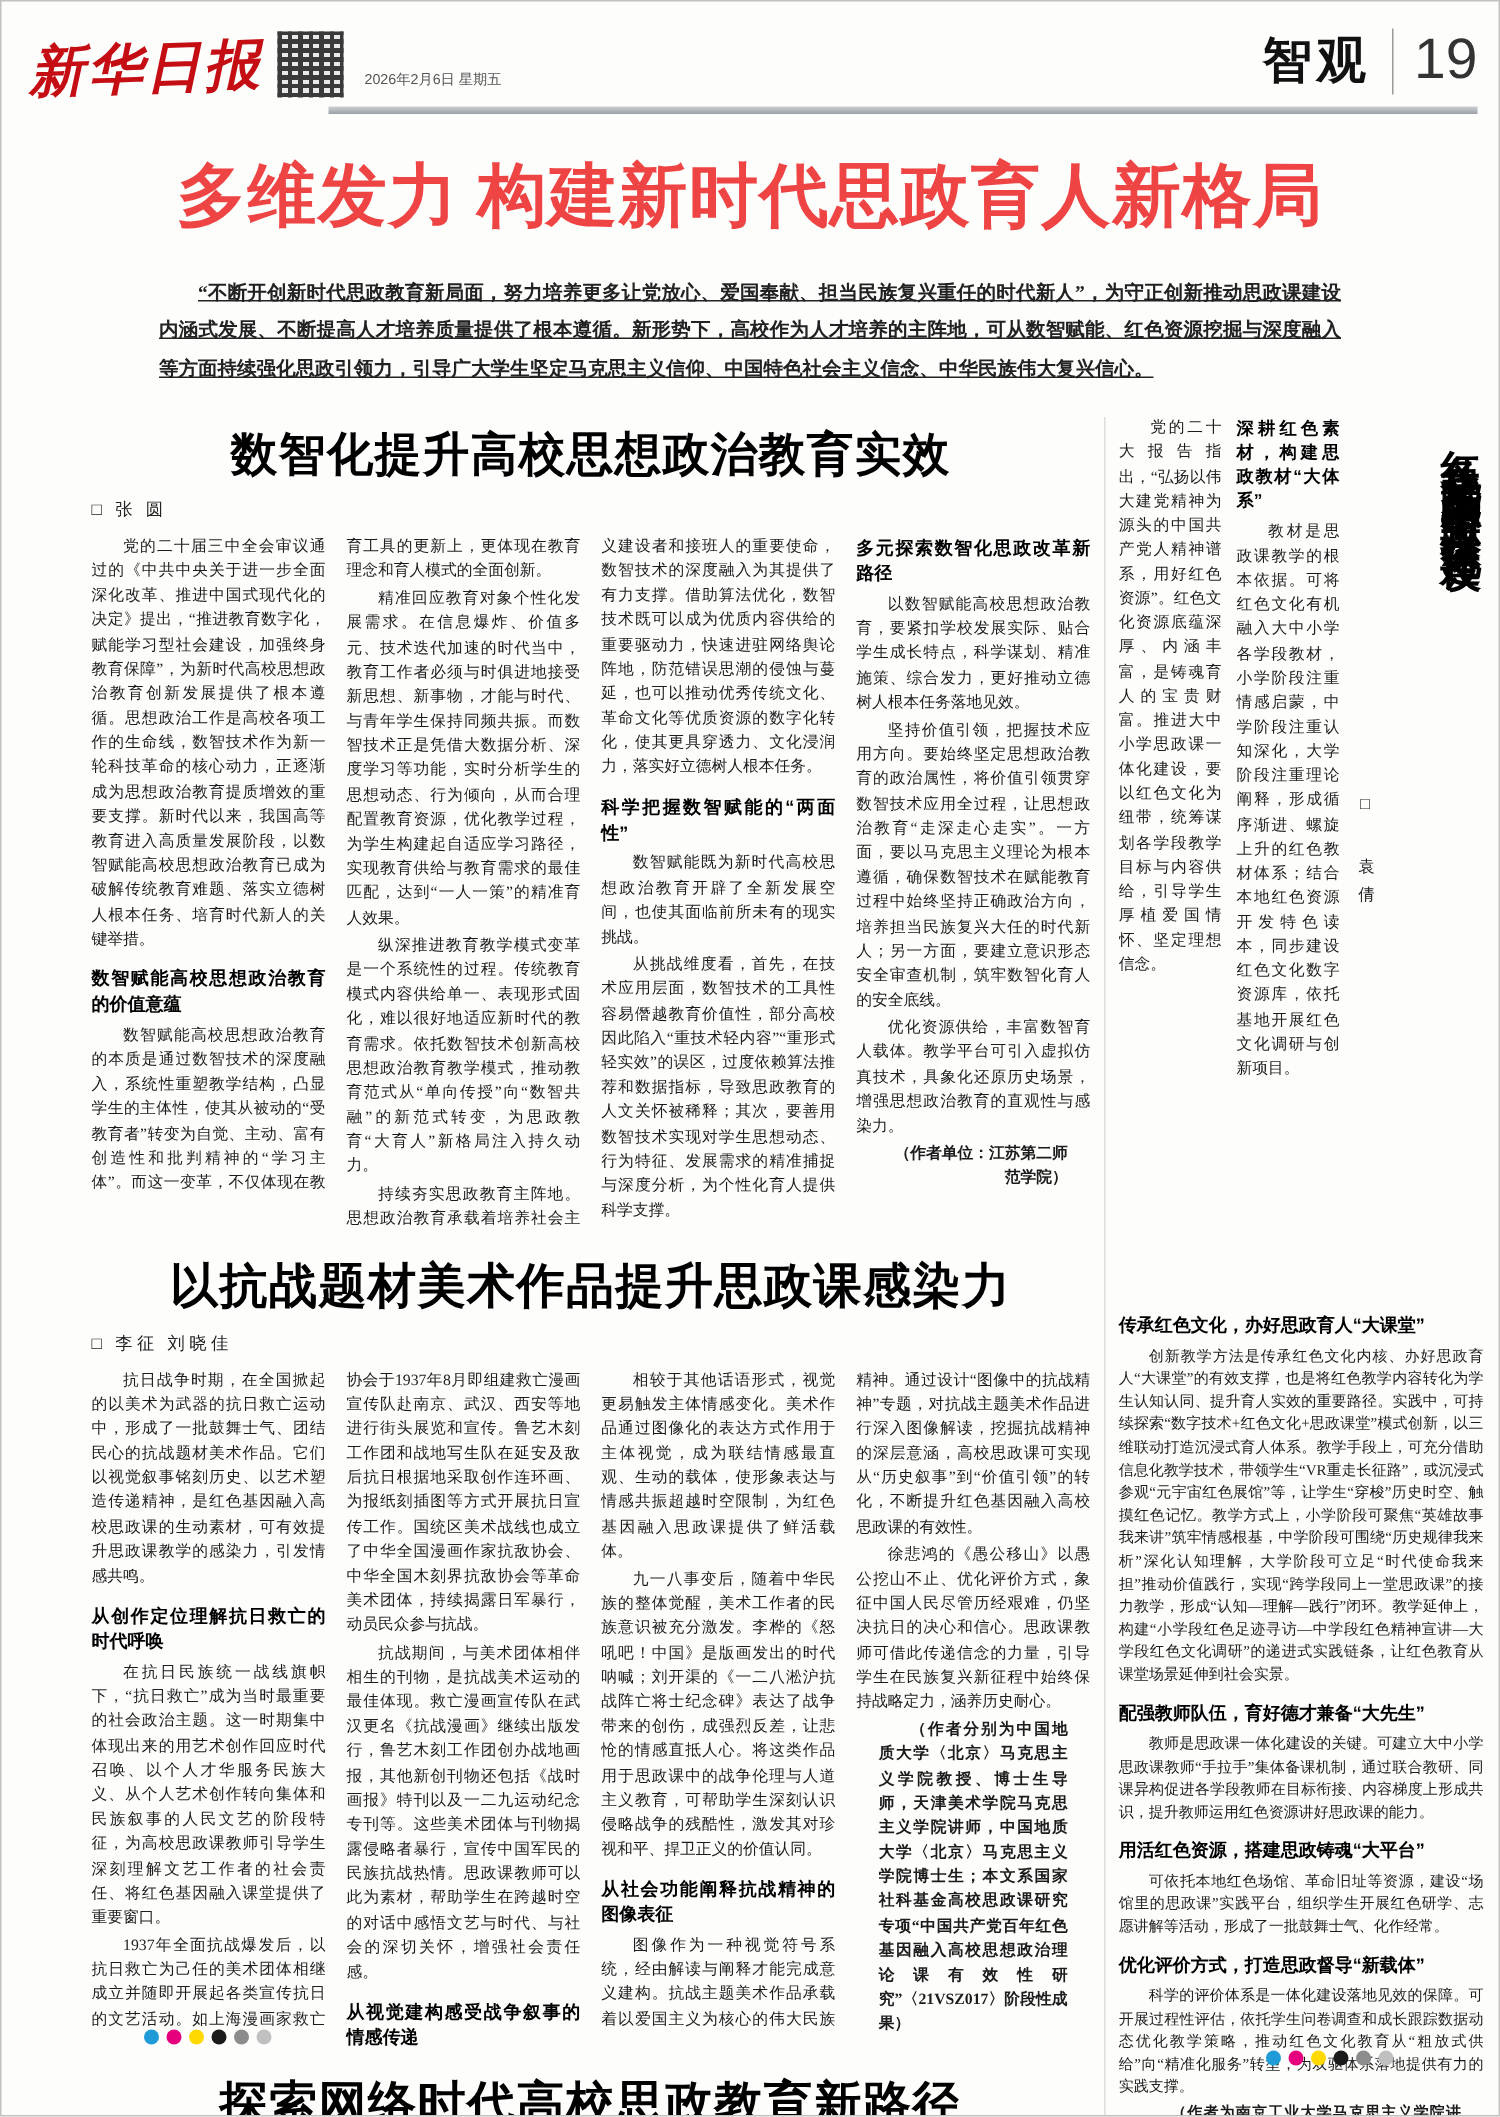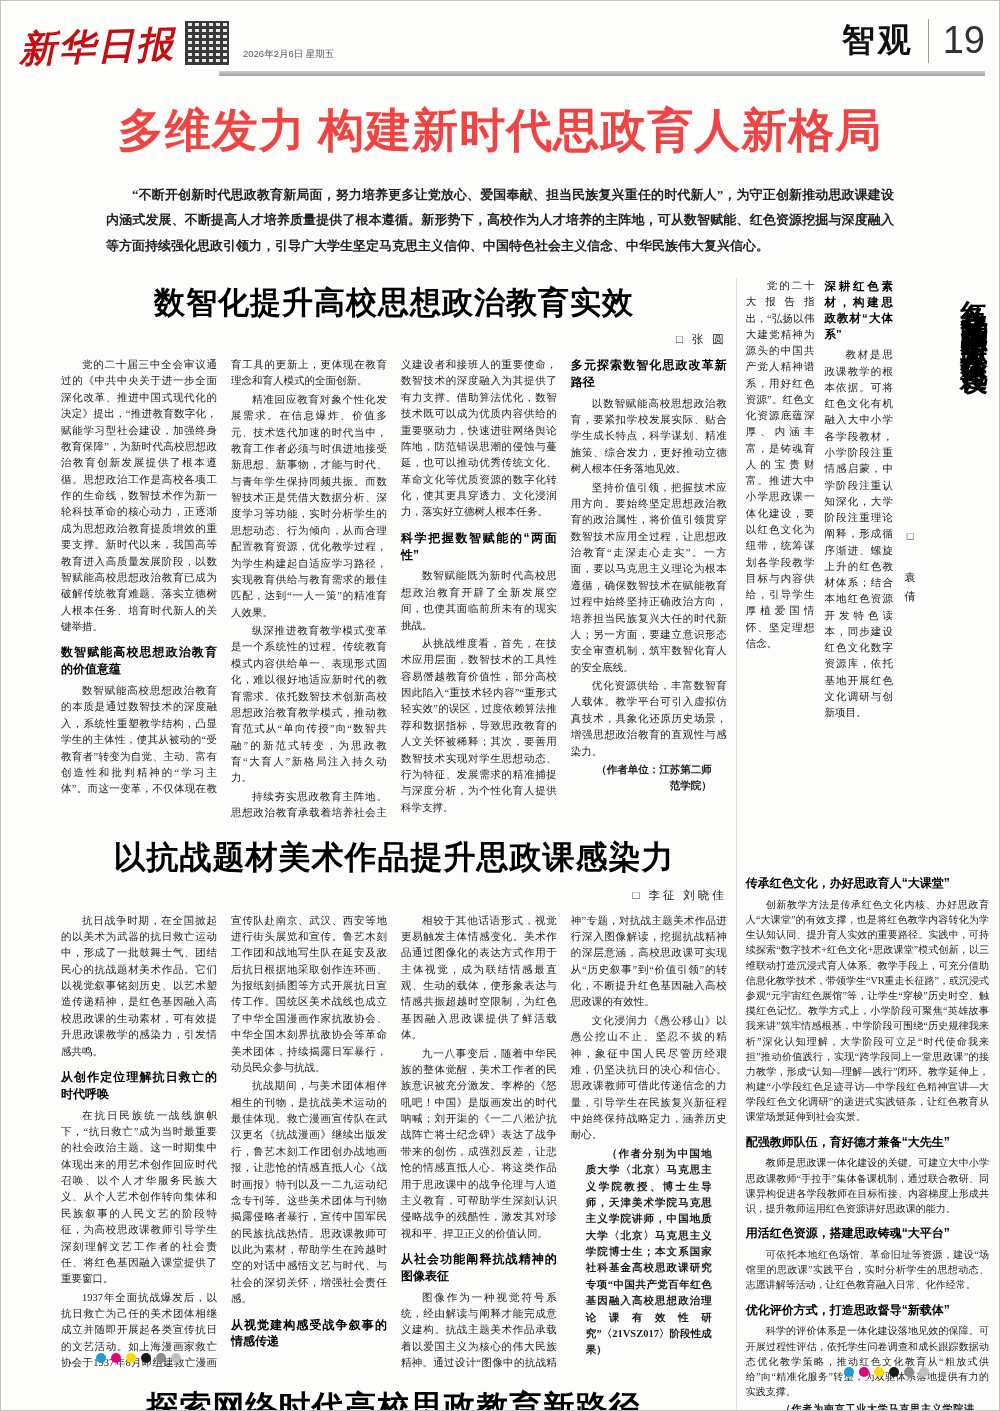--- a/index.html
+++ b/index.html
@@ -18,30 +18,30 @@
   .mh-spacer{flex:1;}
   .mh-right{display:flex;align-items:center;margin-bottom:2px;}
   .section-name{font-size:33px;font-weight:900;letter-spacing:3px;color:#111;}
   .mh-divider{width:1px;height:44px;background:#9a9a9a;margin:0 14px;}
   .page-number{font-size:38px;color:#333;font-family:"Liberation Sans","DejaVu Sans",sans-serif;}
   .masthead-bar{height:5px;background:linear-gradient(#cdd0d3,#9aa0a5);margin:6px 14px 0 218px;}
   
   .lead{margin-top:24px;text-align:center;}
   .lead h1{margin:0;font-size:46px;font-weight:900;letter-spacing:1px;color:#ef4444;}
   .lead-intro{width:788px;margin:20px auto 0;text-align:justify;text-indent:2em;
-              font-size:13px;font-weight:700;line-height:1.95;color:#222;}
+              font-size:13px;font-weight:700;line-height:1.95;color:#222;text-decoration:underline;}
   
   .content{display:flex;margin:20px 10px 0 60px;}
   .left-main{width:668px;padding-right:9px;border-right:1px solid #ddd;}
   .right-article{width:244px;padding-left:9px;position:relative;}
   
   .art{margin-bottom:14px;}
   .art-title{text-align:center;font-size:32px;font-weight:900;color:#000;margin:4px 0 2px;letter-spacing:1px;}
   .art-title.small{font-size:31px;}
-  .byline{text-align:right;font-size:11.5px;letter-spacing:3px;color:#222;margin:8px 0 10px;}
+  .byline{text-align:left;font-size:11.5px;letter-spacing:3px;color:#222;margin:8px 0 10px;}
   .body{column-count:4;column-gap:14px;font-size:10.5px;line-height:1.56;text-align:justify;}
   .para{margin:0 0 2px;text-indent:2em;break-inside:auto;}
   .subhead{font-family:"Liberation Sans","DejaVu Sans",sans-serif;font-size:12px;font-weight:700;
            margin:9px 0 5px;color:#000;break-inside:avoid;line-height:1.4;}
   .attribution{font-weight:700;margin:2px 15px 0;text-indent:2em;}
   .attribution.short{text-align:right;text-indent:0;}
   
   .red-top{display:flex;}
   .red-top-text{flex:1;column-count:2;column-gap:10px;height:548px;overflow:hidden;
                 font-size:10.5px;line-height:1.55;text-align:justify;}
@@ -110,27 +110,27 @@
       </div>
 
       <div class="art">
         <h2 class="art-title">以抗战题材美术作品提升思政课感染力</h2>
         <div class="byline">□ 李征  刘晓佳</div>
         <div class="body">
             <p class="para">抗日战争时期，在全国掀起的以美术为武器的抗日救亡运动中，形成了一批鼓舞士气、团结民心的抗战题材美术作品。它们以视觉叙事铭刻历史、以艺术塑造传递精神，是红色基因融入高校思政课的生动素材，可有效提升思政课教学的感染力，引发情感共鸣。</p>
             <h3 class="subhead">从创作定位理解抗日救亡的时代呼唤</h3>
             <p class="para">在抗日民族统一战线旗帜下，“抗日救亡”成为当时最重要的社会政治主题。这一时期集中体现出来的用艺术创作回应时代召唤、以个人才华服务民族大义、从个人艺术创作转向集体和民族叙事的人民文艺的阶段特征，为高校思政课教师引导学生深刻理解文艺工作者的社会责任、将红色基因融入课堂提供了重要窗口。</p>
             <p class="para">1937年全面抗战爆发后，以抗日救亡为己任的美术团体相继成立并随即开展起各类宣传抗日的文艺活动。如上海漫画家救亡协会于1937年8月即组建救亡漫画宣传队赴南京、武汉、西安等地进行街头展览和宣传。鲁艺木刻工作团和战地写生队在延安及敌后抗日根据地采取创作连环画、为报纸刻插图等方式开展抗日宣传工作。国统区美术战线也成立了中华全国漫画作家抗敌协会、中华全国木刻界抗敌协会等革命美术团体，持续揭露日军暴行，动员民众参与抗战。</p>
-            <p class="para">抗战期间，与美术团体相伴相生的刊物，是抗战美术运动的最佳体现。救亡漫画宣传队在武汉更名《抗战漫画》继续出版发行，鲁艺木刻工作团创办战地画报，让悲怆的情感直抵人心《战时画报》特刊以及一二九运动纪念专刊等。这些美术团体与刊物揭露侵略者暴行，宣传中国军民的民族抗战热情。思政课教师可以此为素材，帮助学生在跨越时空的对话中感悟文艺与时代、与社会的深切关怀，增强社会责任感。</p>
+            <p class="para">抗战期间，与美术团体相伴相生的刊物，是抗战美术运动的最佳体现。救亡漫画宣传队在武汉更名《抗战漫画》继续出版发行，鲁艺木刻工作团创办战地画报，其他新创刊物还包括《战时画报》特刊以及一二九运动纪念专刊等。这些美术团体与刊物揭露侵略者暴行，宣传中国军民的民族抗战热情。思政课教师可以此为素材，帮助学生在跨越时空的对话中感悟文艺与时代、与社会的深切关怀，增强社会责任感。</p>
             <h3 class="subhead">从视觉建构感受战争叙事的情感传递</h3>
             <p class="para">相较于其他话语形式，视觉更易触发主体情感变化。美术作品通过图像化的表达方式作用于主体视觉，成为联结情感最直观、生动的载体，使形象表达与情感共振超越时空限制，为红色基因融入思政课提供了鲜活载体。</p>
             <p class="para">九一八事变后，随着中华民族的整体觉醒，美术工作者的民族意识被充分激发。李桦的《怒吼吧！中国》是版画发出的时代呐喊；刘开渠的《一二八淞沪抗战阵亡将士纪念碑》表达了战争带来的创伤，成强烈反差，让悲怆的情感直抵人心。将这类作品用于思政课中的战争伦理与人道主义教育，可帮助学生深刻认识侵略战争的残酷性，激发其对珍视和平、捍卫正义的价值认同。</p>
             <h3 class="subhead">从社会功能阐释抗战精神的图像表征</h3>
             <p class="para">图像作为一种视觉符号系统，经由解读与阐释才能完成意义建构。抗战主题美术作品承载着以爱国主义为核心的伟大民族精神。通过设计“图像中的抗战精神”专题，对抗战主题美术作品进行深入图像解读，挖掘抗战精神的深层意涵，高校思政课可实现从“历史叙事”到“价值引领”的转化，不断提升红色基因融入高校思政课的有效性。</p>
-            <p class="para">文化浸润力《愚公移山》以愚公挖山不止、坚忍不拔的精神，象征中国人民尽管历经艰难，仍坚决抗日的决心和信心。思政课教师可借此传递信念的力量，引导学生在民族复兴新征程中始终保持战略定力，涵养历史耐心。</p>
+            <p class="para">徐悲鸿的《愚公移山》以愚公挖山不止、优化评价方式，象征中国人民尽管历经艰难，仍坚决抗日的决心和信心。思政课教师可借此传递信念的力量，引导学生在民族复兴新征程中始终保持战略定力，涵养历史耐心。</p>
             <p class="attribution">（作者分别为中国地质大学〈北京〉马克思主义学院教授、博士生导师，天津美术学院马克思主义学院讲师，中国地质大学〈北京〉马克思主义学院博士生；本文系国家社科基金高校思政课研究专项“中国共产党百年红色基因融入高校思想政治理论课有效性研究”〈21VSZ017〉阶段性成果）</p>
           </div>
       </div>
 
       <div class="art">
         <h2 class="art-title">探索网络时代高校思政教育新路径</h2>
 
       </div>
 
     </div>
@@ -146,21 +146,21 @@
           <div class="red-vauthor">□ 袁 倩</div>
           <div class="red-vtitle">红色文化赋能大中小学思政课一体化建设</div>
         </div>
       </div>
       <div class="red-bottom">
           <h3 class="subhead">传承红色文化，办好思政育人“大课堂”</h3>
           <p class="para">创新教学方法是传承红色文化内核、办好思政育人“大课堂”的有效支撑，也是将红色教学内容转化为学生认知认同、提升育人实效的重要路径。实践中，可持续探索“数字技术+红色文化+思政课堂”模式创新，以三维联动打造沉浸式育人体系。教学手段上，可充分借助信息化教学技术，带领学生“VR重走长征路”，或沉浸式参观“元宇宙红色展馆”等，让学生“穿梭”历史时空、触摸红色记忆。教学方式上，小学阶段可聚焦“英雄故事我来讲”筑牢情感根基，中学阶段可围绕“历史规律我来析”深化认知理解，大学阶段可立足“时代使命我来担”推动价值践行，实现“跨学段同上一堂思政课”的接力教学，形成“认知—理解—践行”闭环。教学延伸上，构建“小学段红色足迹寻访—中学段红色精神宣讲—大学段红色文化调研”的递进式实践链条，让红色教育从课堂场景延伸到社会实景。</p>
           <h3 class="subhead">配强教师队伍，育好德才兼备“大先生”</h3>
           <p class="para">教师是思政课一体化建设的关键。可建立大中小学思政课教师“手拉手”集体备课机制，通过联合教研、同课异构促进各学段教师在目标衔接、内容梯度上形成共识，提升教师运用红色资源讲好思政课的能力。</p>
           <h3 class="subhead">用活红色资源，搭建思政铸魂“大平台”</h3>
-          <p class="para">可依托本地红色场馆、革命旧址等资源，建设“场馆里的思政课”实践平台，实时分析学生的思想动态、志愿讲解等活动，让红色教育融入日常、化作经常。</p>
+          <p class="para">可依托本地红色场馆、革命旧址等资源，建设“场馆里的思政课”实践平台，组织学生开展红色研学、志愿讲解等活动，形成了一批鼓舞士气、化作经常。</p>
           <h3 class="subhead">优化评价方式，打造思政督导“新载体”</h3>
           <p class="para">科学的评价体系是一体化建设落地见效的保障。可开展过程性评估，依托学生问卷调查和成长跟踪数据动态优化教学策略，推动红色文化教育从“粗放式供给”向“精准化服务”转型，为双驱体系落地提供有力的实践支撑。</p>
           <p class="attribution">（作者为南京工业大学马克思主义学院讲师、江苏省习近平新时代中国特色社会主义思想研究中心南京工业大学基地研究员；本文系江苏省高校哲学社会科学研究项目〈项目号：2021SJB0089〉的阶段性成果）</p>
         </div>
     </div>
 
   </div>
 
   <div class="reg reg-left">
       <span class="dot" style="background: rgb(31, 156, 215);"></span>

